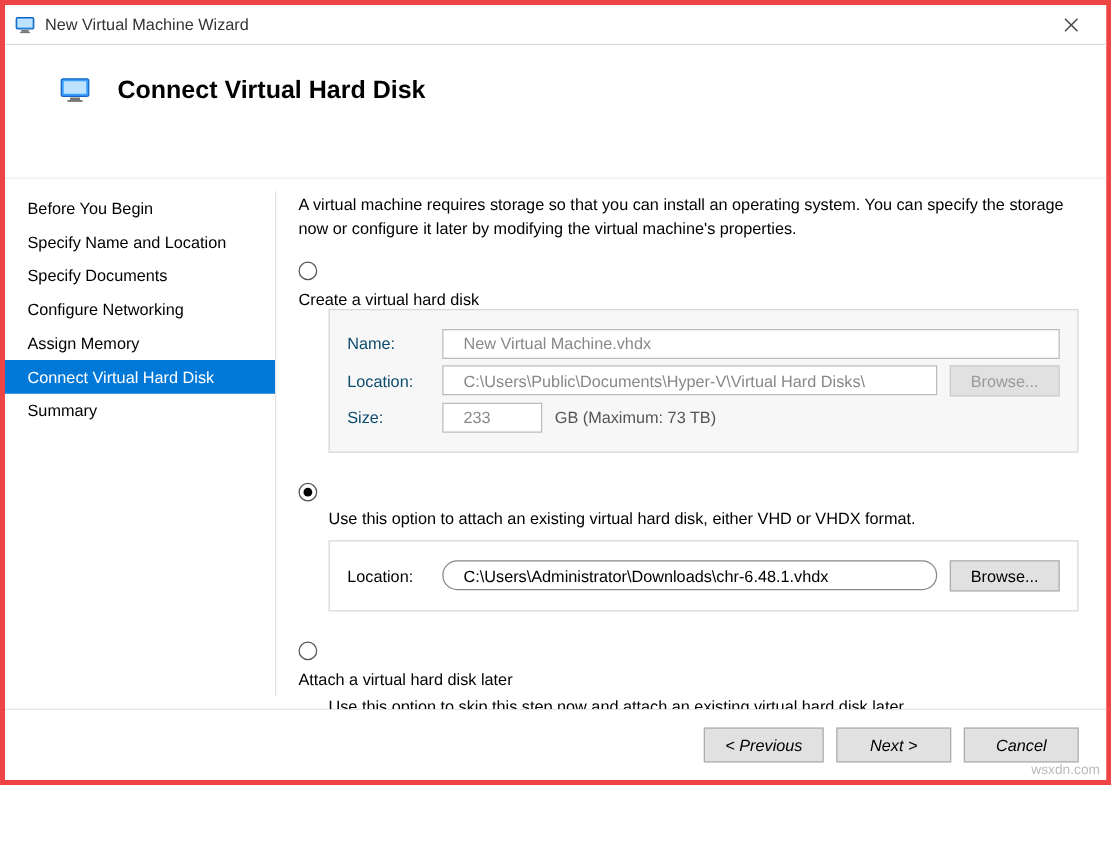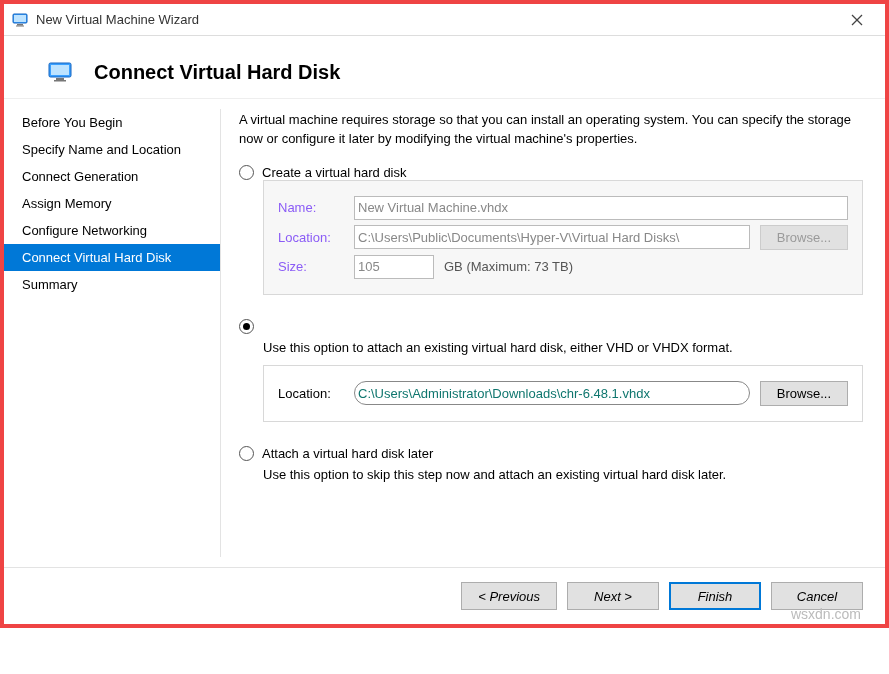--- a/index.html
+++ b/index.html
@@ -41,20 +41,21 @@
   .header .hicon svg { width: 24px; height: 24px; }
   .header h1 {
     font-size: 20px; font-weight: 700; margin: 0;
     color: #000;
   }
   .body {
     flex: 1;
     display: flex;
     border-top: 1px solid #eee;
     min-height: 0;
+    margin-top: 44px;
   }
   .sidebar {
     width: 216px;
     padding: 10px 0;
     font-size: 13px;
     color: #000;
   }
   .sidebar .step {
     padding: 6px 18px;
     cursor: pointer;
@@ -69,21 +70,21 @@
   }
   .content {
     flex: 1;
     padding: 12px 22px 12px 18px;
     font-size: 13px;
     color: #000;
     overflow: auto;
   }
   .intro { line-height: 1.45; margin-bottom: 16px; }
   .option { margin-bottom: 24px; }
-  .opt-head { display: flex; gap: 8px; }
+  .opt-head { display: flex; gap: 8px; flex-direction: column; }
   .radio {
     width: 15px; height: 15px; border-radius: 50%;
     border: 1px solid #555; background: #fff;
     display: inline-flex; align-items: center; justify-content: center;
     flex-shrink: 0;
   }
   .radio.checked::after {
     content: ""; width: 7px; height: 7px; border-radius: 50%;
     background: #000;
   }
@@ -99,58 +100,58 @@
     padding: 10px 14px;
   }
   .panel.enabled { background: #fff; }
   .row {
     display: flex; align-items: center;
     gap: 10px;
     margin: 5px 0;
   }
   .row .lbl {
     width: 66px;
-    color: #8b5cf6;
+    color: #0c4a6e;
     font-size: 13px;
   }
   .panel.enabled .row .lbl { color: #000; }
   .field {
     flex: 1;
     height: 24px;
     background: #fff;
     border: 1px solid #bbb;
-    padding: 2px 3px;
+    padding: 2px 16px;
     font-size: 13px;
     display: flex; align-items: center;
     color: #888;
   }
   .field.small { width: 80px; flex: none; text-align: right; padding-right: 8px; }
-  .panel.enabled .field { color: #0f766e; border-color: #888; border-radius: 12px; }
+  .panel.enabled .field { color: #000000; border-color: #888; border-radius: 12px; }
   .hint { font-size: 13px; color: #555; }
   .btn {
     height: 25px;
     padding: 0 16px;
     background: #e1e1e1;
     border: 1px solid #adadad;
     font-size: 13px;
     display: inline-flex; align-items: center; justify-content: center;
     cursor: pointer;
     min-width: 82px;
   }
   .btn.disabled { color: #9a9a9a; border-color: #ccc; cursor: default; }
   .footer {
     border-top: 1px solid #e3e3e3;
     padding: 14px 22px;
     display: flex; justify-content: flex-end; gap: 10px; font-style: italic;
   }
   .footer .btn { min-width: 92px; height: 28px; background: #e1e1e1; }
   .footer .btn.primary { border: 2px solid #0078d7; background: #e1e1e1; }
   .watermark {
-    position: absolute; bottom: 2px; right: 24px;
-    font-size: 14px; color: #bbb;
+    position: absolute; bottom: 2px; right: 5px;
+    font-size: 11px; color: #bbb;
   }
 </style>
 </head>
 <body>
 
 <div class="window">
 
   <div class="titlebar">
     <span class="ticon monitor-icon">
       <svg viewBox="0 0 16 16">
@@ -178,23 +179,23 @@
           <rect x="6" y="20" width="12" height="1.5" fill="#777"></rect>
         </svg>
     </span>
     <h1>Connect Virtual Hard Disk</h1>
   </div>
 
   <div class="body">
     <div class="sidebar">
       <div class="step">Before You Begin</div>
       <div class="step">Specify Name and Location</div>
-      <div class="step">Connect Generation</div>
+      <div class="step">Specify Documents</div>
+      <div class="step">Configure Networking</div>
       <div class="step">Assign Memory</div>
-      <div class="step">Configure Networking</div>
       <div class="step active">Connect Virtual Hard Disk</div>
       <div class="step">Summary</div>
     </div>
 
     <div class="divider"></div>
 
     <div class="content">
       <div class="intro">A virtual machine requires storage so that you can install an operating system. You can specify the storage now or configure it later by modifying the virtual machine's properties.</div>
 
       <div class="option">
@@ -207,21 +208,21 @@
             <span class="lbl">Name:</span>
             <div class="field">New Virtual Machine.vhdx</div>
           </div>
           <div class="row">
             <span class="lbl">Location:</span>
             <div class="field">C:\Users\Public\Documents\Hyper-V\Virtual Hard Disks\</div>
             <div class="btn disabled">Browse...</div>
           </div>
           <div class="row">
             <span class="lbl">Size:</span>
-            <div class="field small">105</div>
+            <div class="field small">233</div>
             <span class="hint">GB (Maximum: 73 TB)</span>
           </div>
         </div>
       </div>
 
       <div class="option">
         <div class="opt-head">
           <span class="radio checked"></span>
         </div>
         <div class="opt-desc">Use this option to attach an existing virtual hard disk, either VHD or VHDX format.</div>
@@ -240,18 +241,17 @@
           <span class="opt-label">Attach a virtual hard disk later</span>
         </div>
         <div class="opt-desc">Use this option to skip this step now and attach an existing virtual hard disk later.</div>
       </div>
     </div>
   </div>
 
   <div class="footer">
     <div class="btn">&lt; Previous</div>
     <div class="btn">Next &gt;</div>
-    <div class="btn primary">Finish</div>
     <div class="btn">Cancel</div>
   </div>
 
   <div class="watermark">wsxdn.com</div>
 </div>
 
 </body></html>

